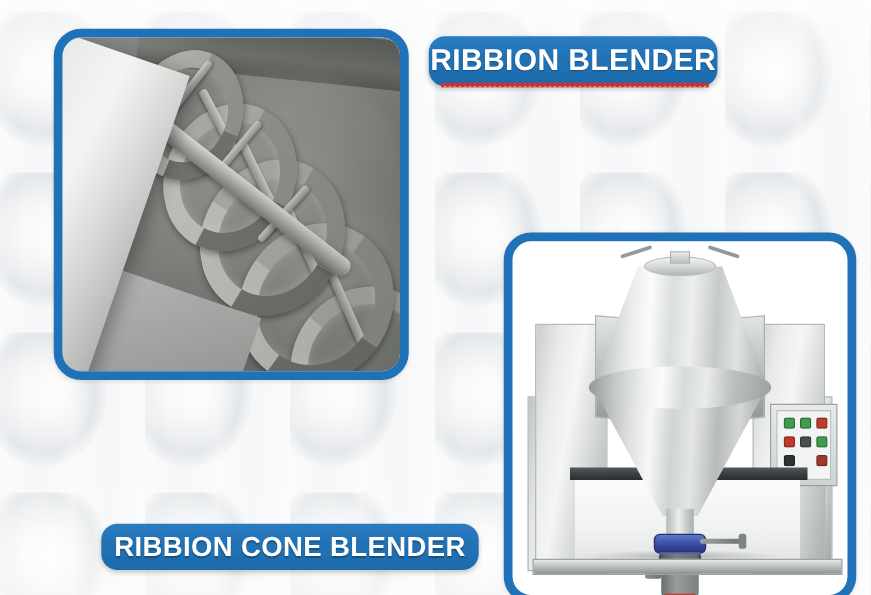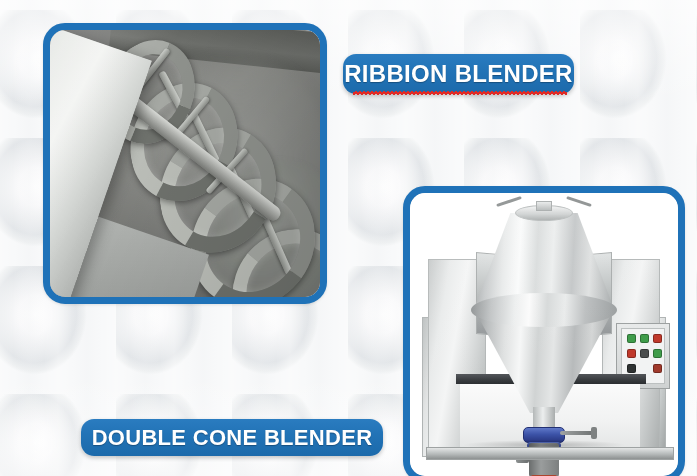--- a/index.html
+++ b/index.html
@@ -410,21 +410,20 @@
     white-space: nowrap;
     text-shadow: 0 1px 1px rgba(0,0,0,.28);
     position: relative;
   }
 
   #badge-ribbon {
     left: 343px;
     top: 29px;
     width: 231px;
     height: 40px;
-    margin-top: 25px;
   }
   #badge-ribbon .badge-text { font-size: 24px; }
 
   
   .spell-squiggle {
     position: absolute;
     left: 9px;
     right: 6px;
     bottom: -7px;
     height: 4px;
@@ -533,16 +532,16 @@
         <div class="dc-glare"></div>
       </div>
     </div>
   </div>
 
   <div class="badge" id="badge-ribbon">
     <span class="badge-text">RIBBION BLENDER<span class="spell-squiggle"></span></span>
   </div>
 
   <div class="badge" id="badge-cone">
-    <span class="badge-text">DOUBLE CONE BLENDER</span>
+    <span class="badge-text">RIBBION CONE BLENDER</span>
   </div>
 
 </div>
 
 </body></html>

